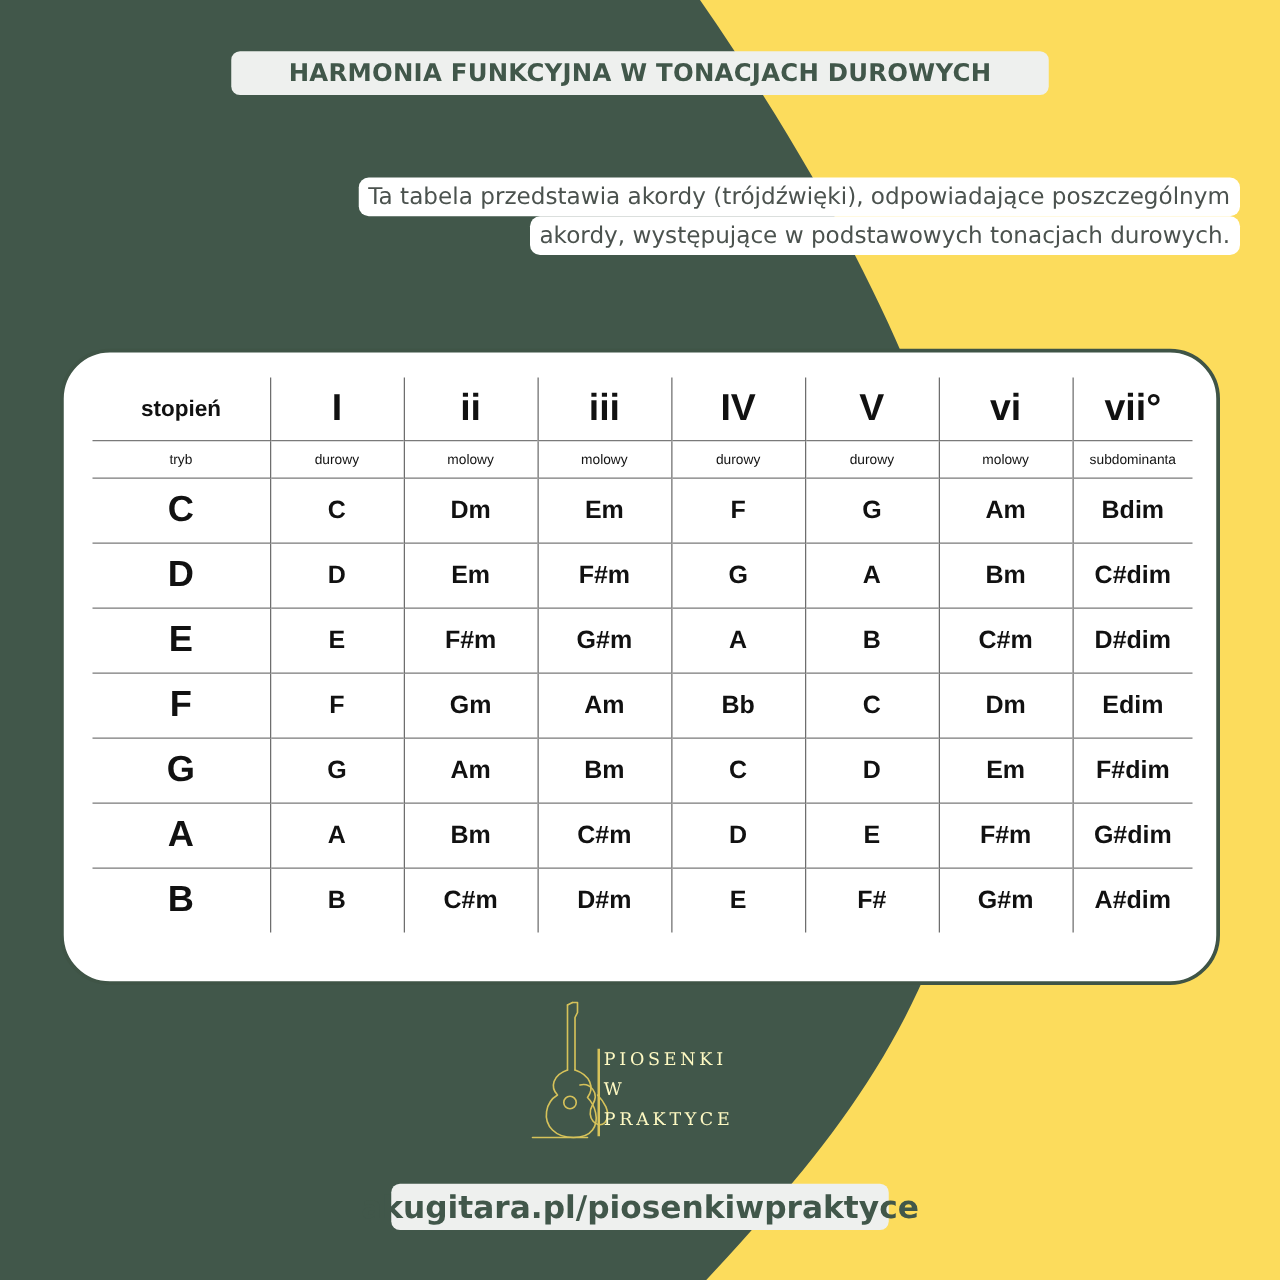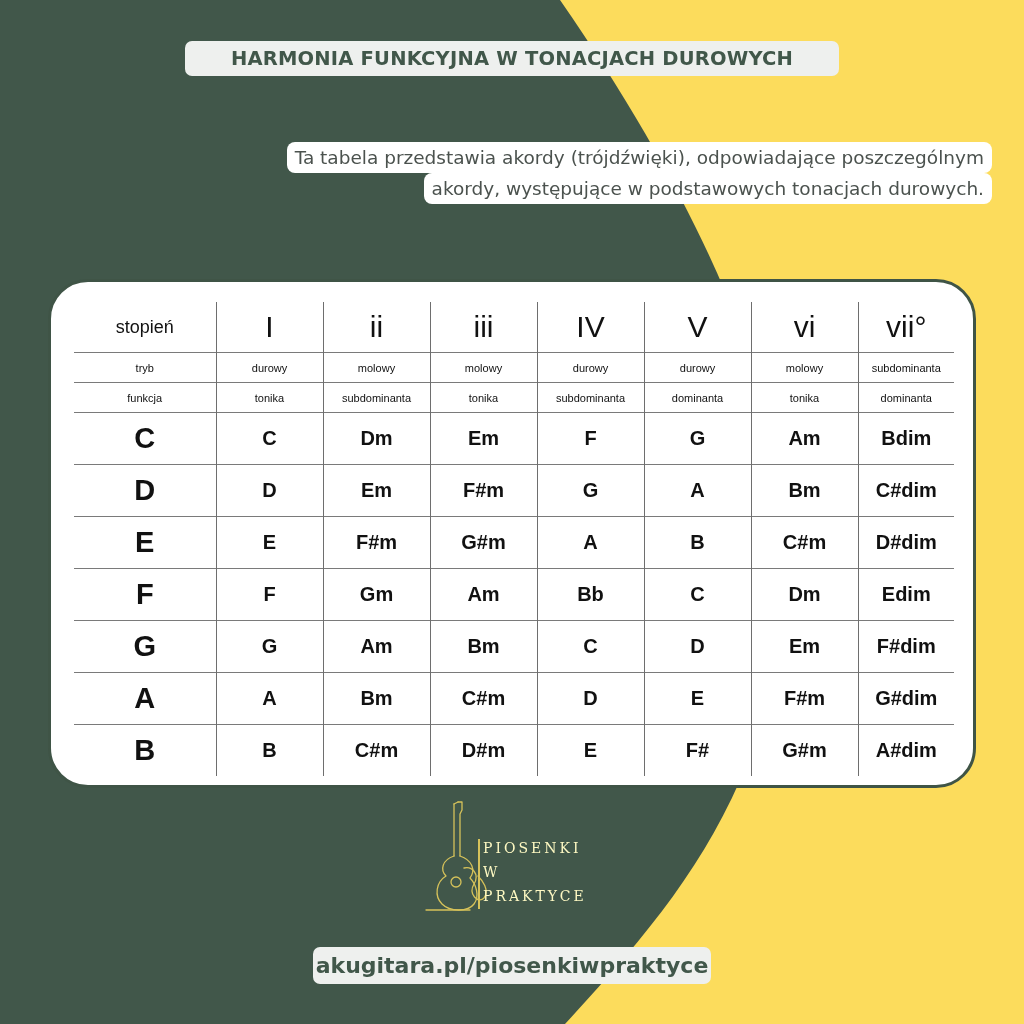--- a/index.html
+++ b/index.html
@@ -7,30 +7,30 @@
   .bg-svg { position:absolute; left:0; top:0; width:1024px; height:1024px; }
   .title-box { position:absolute; left:185px; top:41px; width:654px; height:35px; background:#eef0ee; border-radius:7px; display:flex; align-items:center; justify-content:center;text-align:right; }
   .title-box span { font-family:"DejaVu Sans", sans-serif; font-weight:bold; font-size:19.5px; color:#41574a; letter-spacing:0.2px; white-space:nowrap; }
   .desc { position:absolute; left:82px; top:110px; width:910px; text-align:right;margin-top:32px; }
   .desc .line { display:inline-block; background:#ffffff; color:#4b524e; font-family:"DejaVu Sans", sans-serif; font-size:18.5px; line-height:31px; padding:0 8px; border-radius:8px; white-space:nowrap; }
   .card { position:absolute; left:48px; top:279px; width:922px; height:503px; background:#ffffff; border:3px solid #3f5446; border-radius:40px; }
   table.harm { position:absolute; left:23px; top:20px; border-collapse:collapse; table-layout:fixed; }
   table.harm td { text-align:center; color:#111; padding:0; font-family:"Liberation Sans", sans-serif; }
   table.harm td + td { border-left:1.5px solid #6e6e6e; }
   table.harm tr + tr td { border-top:1.5px solid #7a7a7a; }
-  .h-row td { height:50px; font-size:30px; font-weight:normal; color:#222; }
+  .h-row td { height:50px; font-size:30px; font-weight:bold; color:#222; }
   .h-row td.stop { font-size:18px; }
   .s-row td { height:29px; font-size:11px; color:#333; }
   .d-row td { height:51px; font-size:20px; font-weight:bold; }
   .d-row td.key { font-size:29px; }
   .logo { position:absolute; left:420px; top:800px; width:200px; height:112px; }
   .logo-text { position:absolute; left:483px; top:836px; color:#fef9c3; font-family:"DejaVu Serif", serif; font-size:14px; letter-spacing:3px; line-height:24px; }
   .logo-bar { position:absolute; left:478px; top:839px; width:2px; height:70px; background:#d6c25a; }
   .url-box { position:absolute; left:313px; top:947px; width:398px; height:37px; background:#eef0ee; border-radius:7px; display:flex; align-items:center; justify-content:center; }
-  .url-box span { font-family:"DejaVu Sans", sans-serif; font-weight:bold; font-size:22px; color:#41574a; white-space:nowrap; }
+  .url-box span { font-family:"DejaVu Sans", sans-serif; font-weight:bold; font-size:25px; color:#41574a; white-space:nowrap; }
 </style>
 </head>
 <body>
 
 <svg class="bg-svg" viewBox="0 0 1024 1024">
   <rect x="0" y="0" width="1024" height="1024" fill="#41574a"></rect>
   <path d="M560 0 L1024 0 L1024 1024 L565 1024 C 680 900 760 800 790 600 C 800 460 740 260 560 0 Z" fill="#fcdc5c"></path>
 </svg>
 
 <div class="title-box">
@@ -67,30 +67,20 @@
     </tr>
     <tr class="s-row">
       <td>tryb</td>
       <td>durowy</td>
       <td>molowy</td>
       <td>molowy</td>
       <td>durowy</td>
       <td>durowy</td>
       <td>molowy</td>
       <td>subdominanta</td>
-    </tr>
-    <tr class="s-row">
-      <td>funkcja</td>
-      <td>tonika</td>
-      <td>subdominanta</td>
-      <td>tonika</td>
-      <td>subdominanta</td>
-      <td>dominanta</td>
-      <td>tonika</td>
-      <td>dominanta</td>
     </tr>
     <tr class="d-row">
       <td class="key">C</td>
       <td>C</td>
       <td>Dm</td>
       <td>Em</td>
       <td>F</td>
       <td>G</td>
       <td>Am</td>
       <td>Bdim</td>

